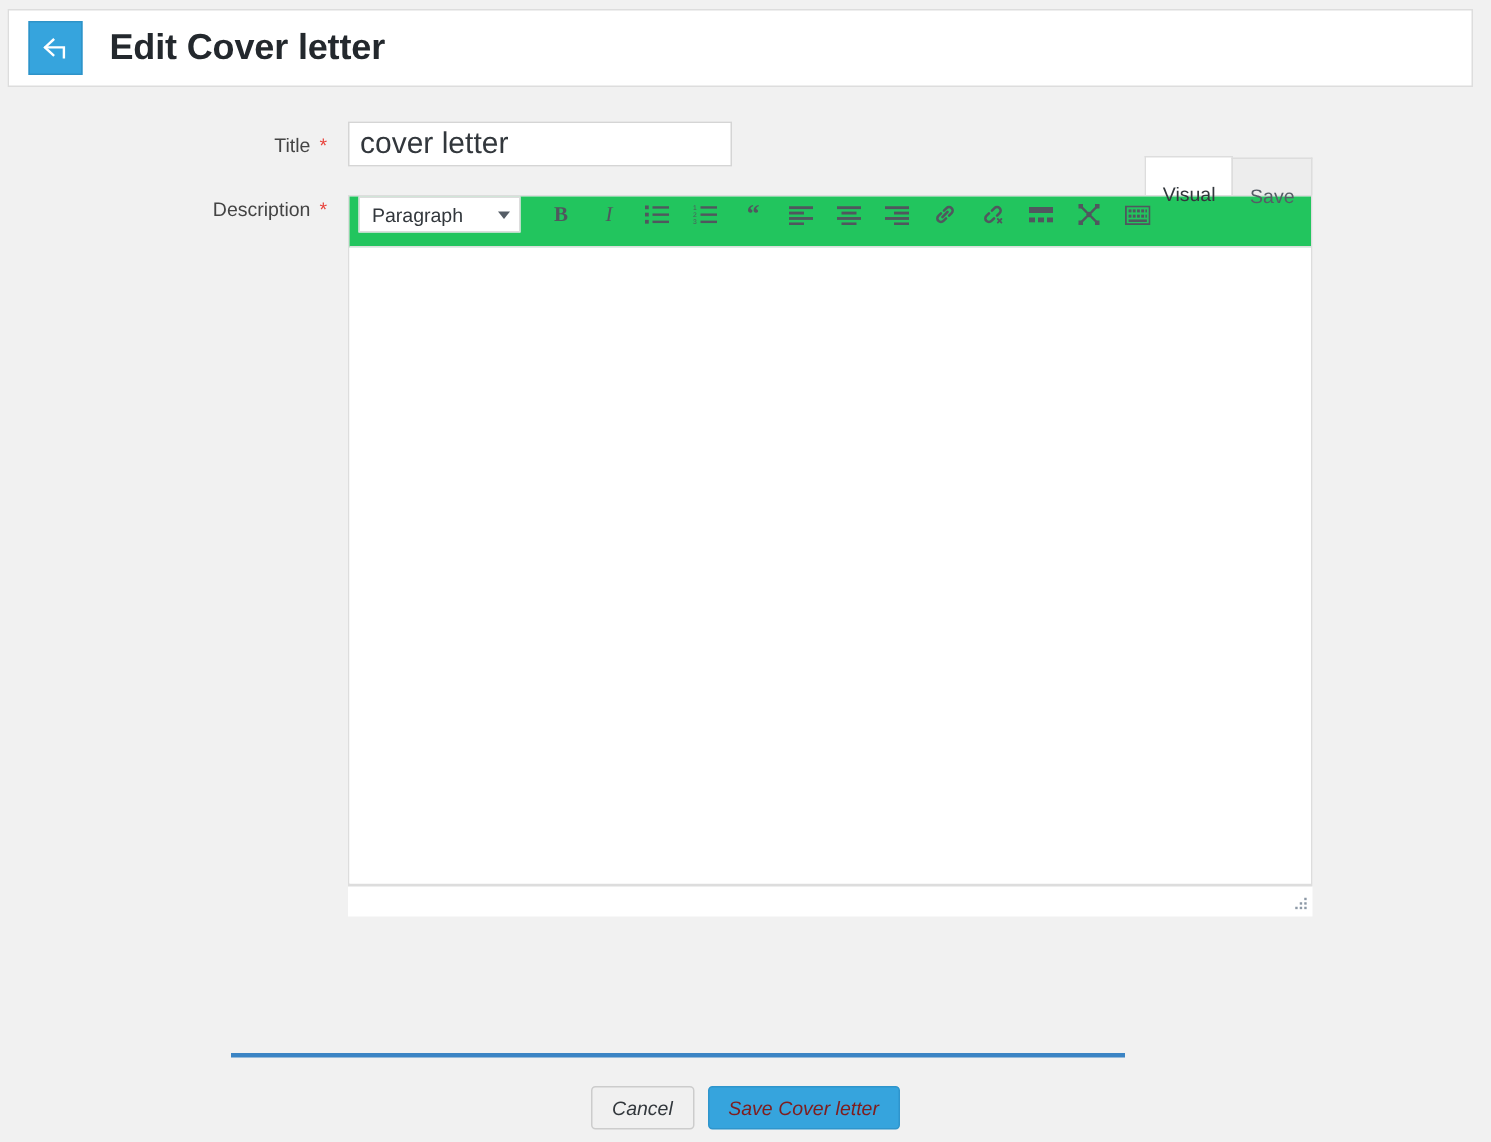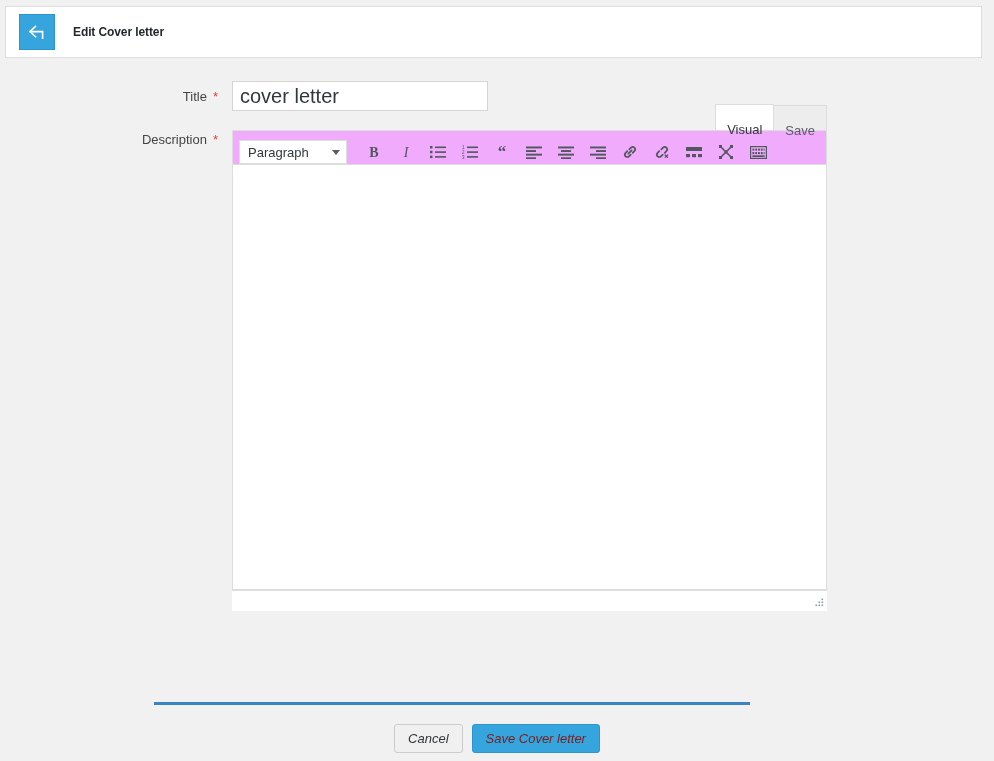--- a/index.html
+++ b/index.html
@@ -40,33 +40,33 @@
     box-sizing: border-box;
     display: flex;
     align-items: center;
     justify-content: center;
     cursor: pointer;
     flex: 0 0 auto;
   }
   .back-button svg { display: block; }
   .page-title {
     margin-left: 18px;
-    font-size: 12px;
+    font-size: 24px;
     font-weight: bold;
     color: #23282d;
     letter-spacing: -0.1px;
     white-space: nowrap;
   }
 
   
   .form-area {
     position: absolute;
     left: 0;
     top: 70px;
-    width: 827px;
+    width: 994px;
   }
 
   .form-row {
     position: relative;
     display: flex;
   }
 
   .field-label {
     width: 232px;
     text-align: right;
@@ -142,25 +142,25 @@
     line-height: 25px;
   }
 
   .editor-box {
     border: 1px solid #dddddd;
     background: #ffffff;
     box-sizing: border-box;
   }
 
   .editor-toolbar {
-    background: #f0abfc;
+    background: #22c55e;
     border-bottom: 1px solid #dddddd;
     height: 34px;
     display: flex;
-    align-items: flex-end;
+    align-items: flex-start;
     padding: 0 4px;
     box-sizing: border-box;
   }
 
   .format-select {
     height: 24px;
     min-width: 108px;
     background: #ffffff;
     border: 1px solid #dddddd;
     box-sizing: border-box;

